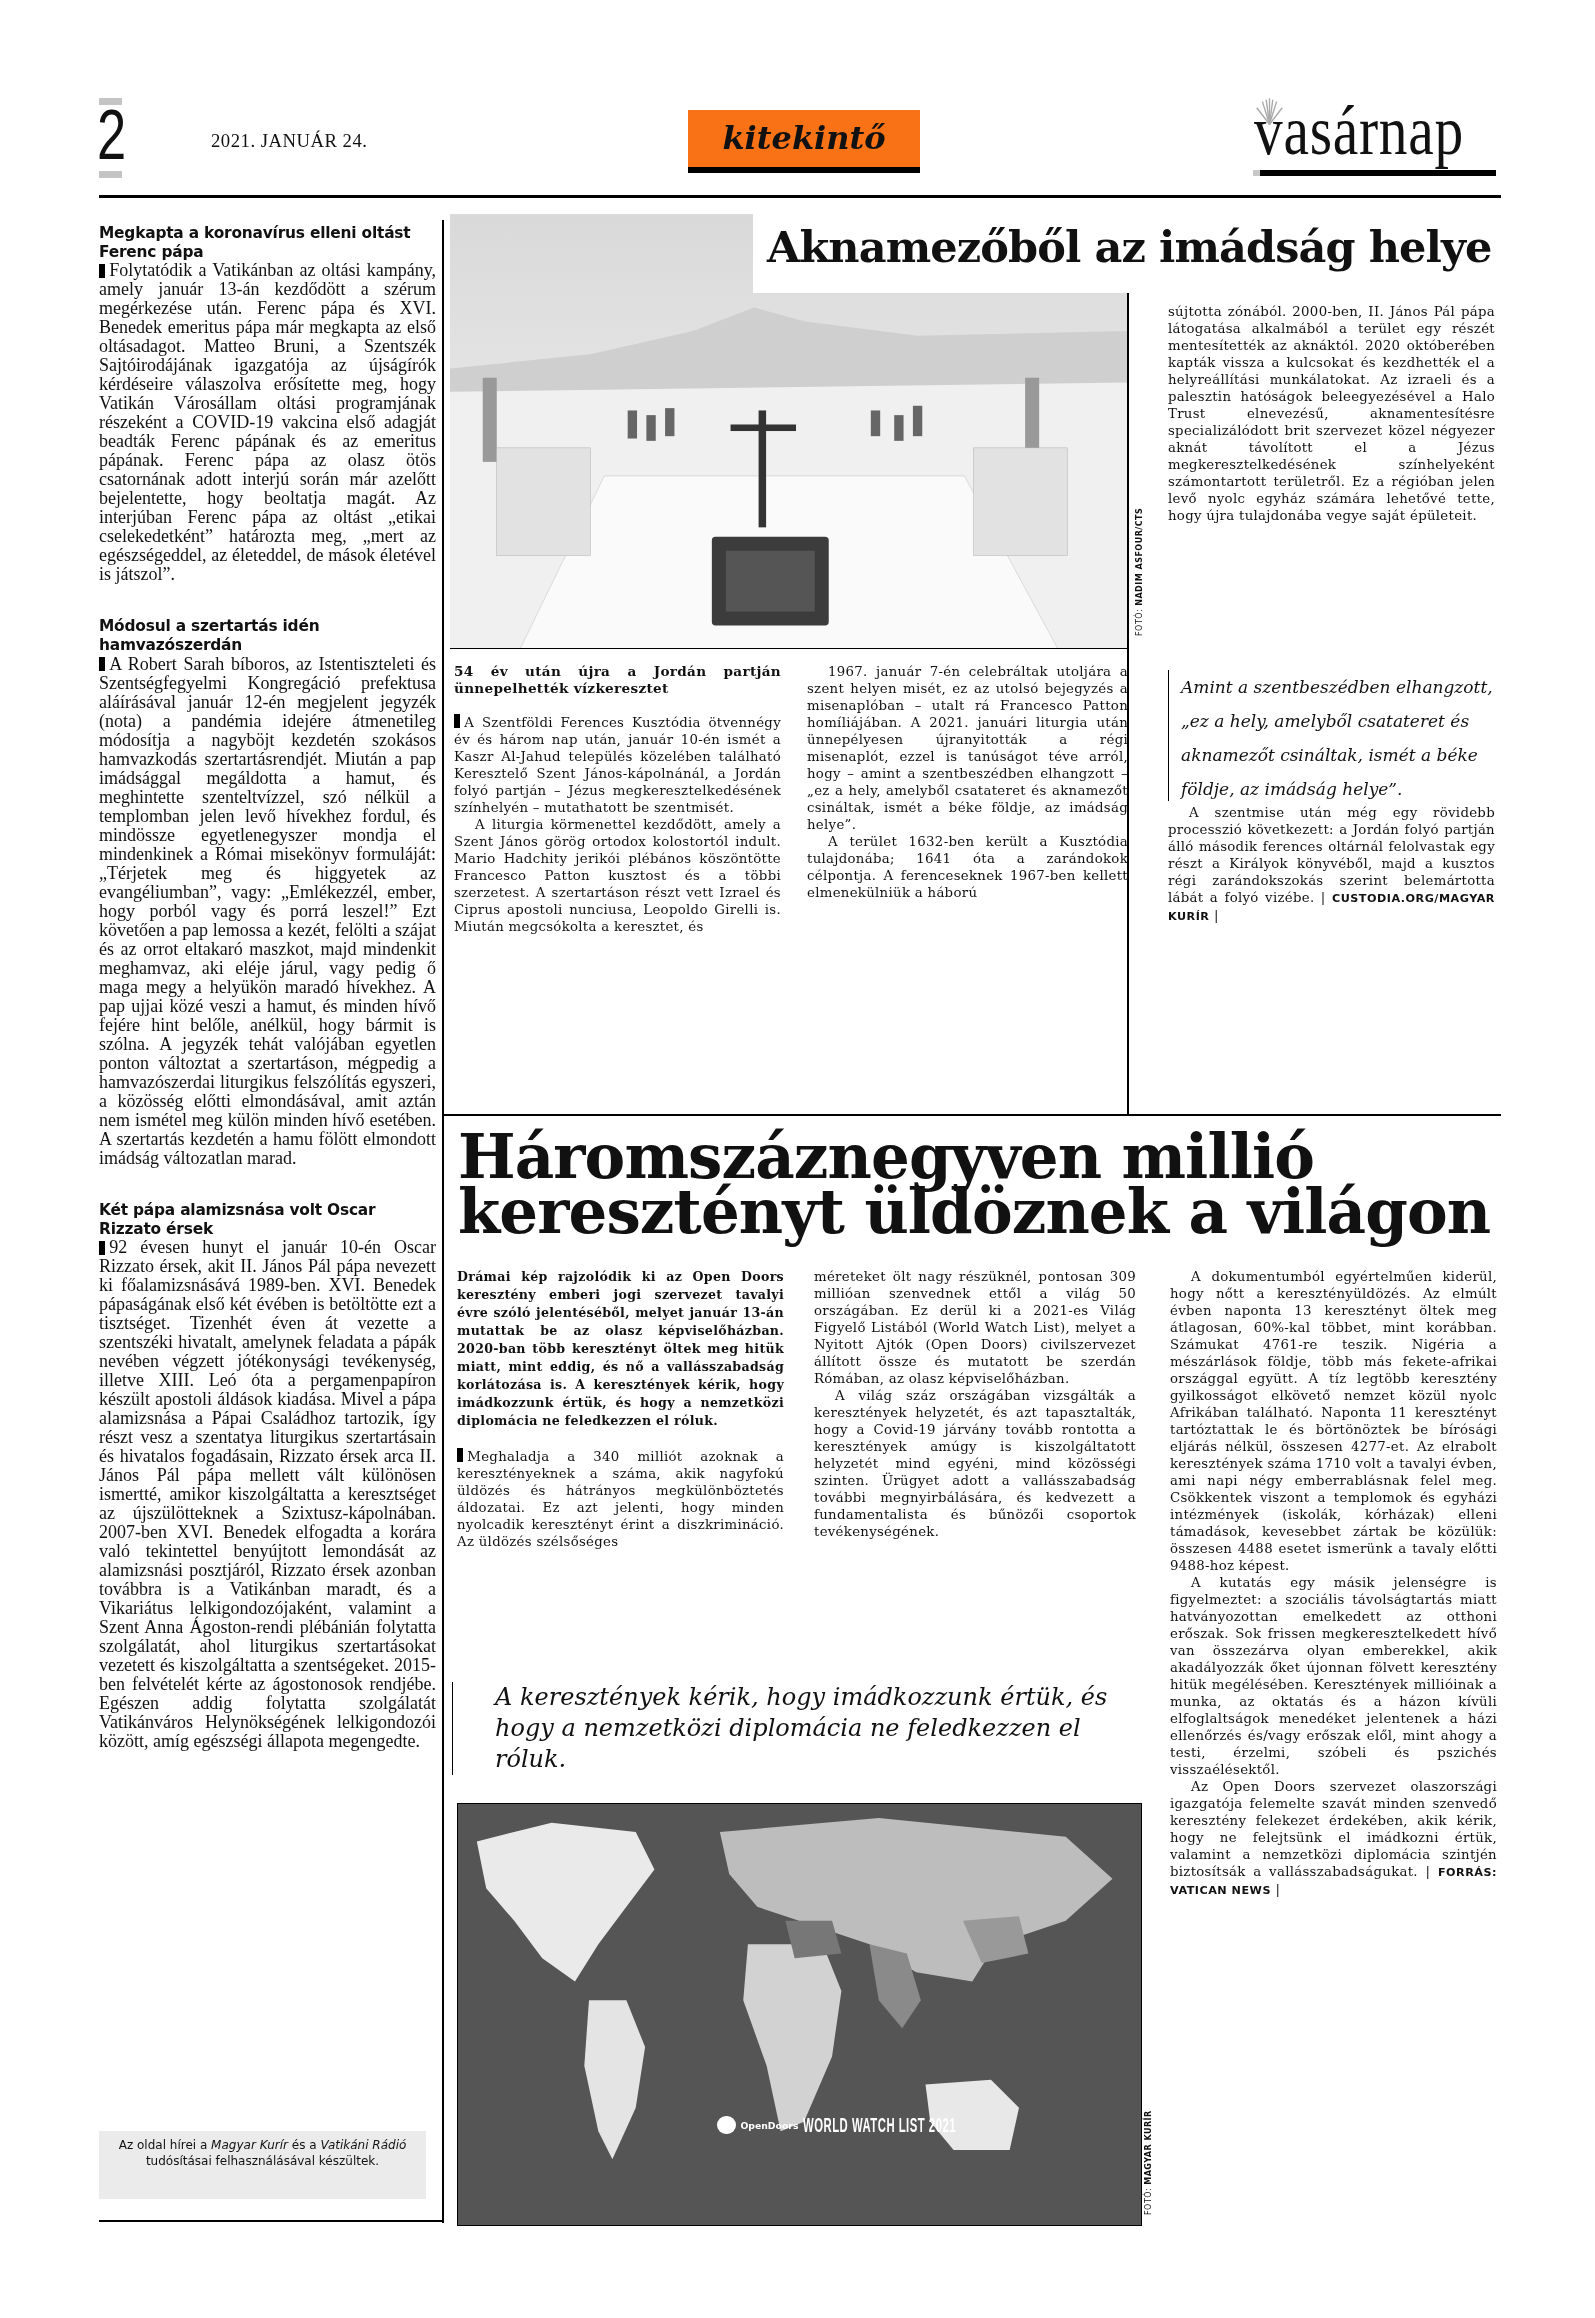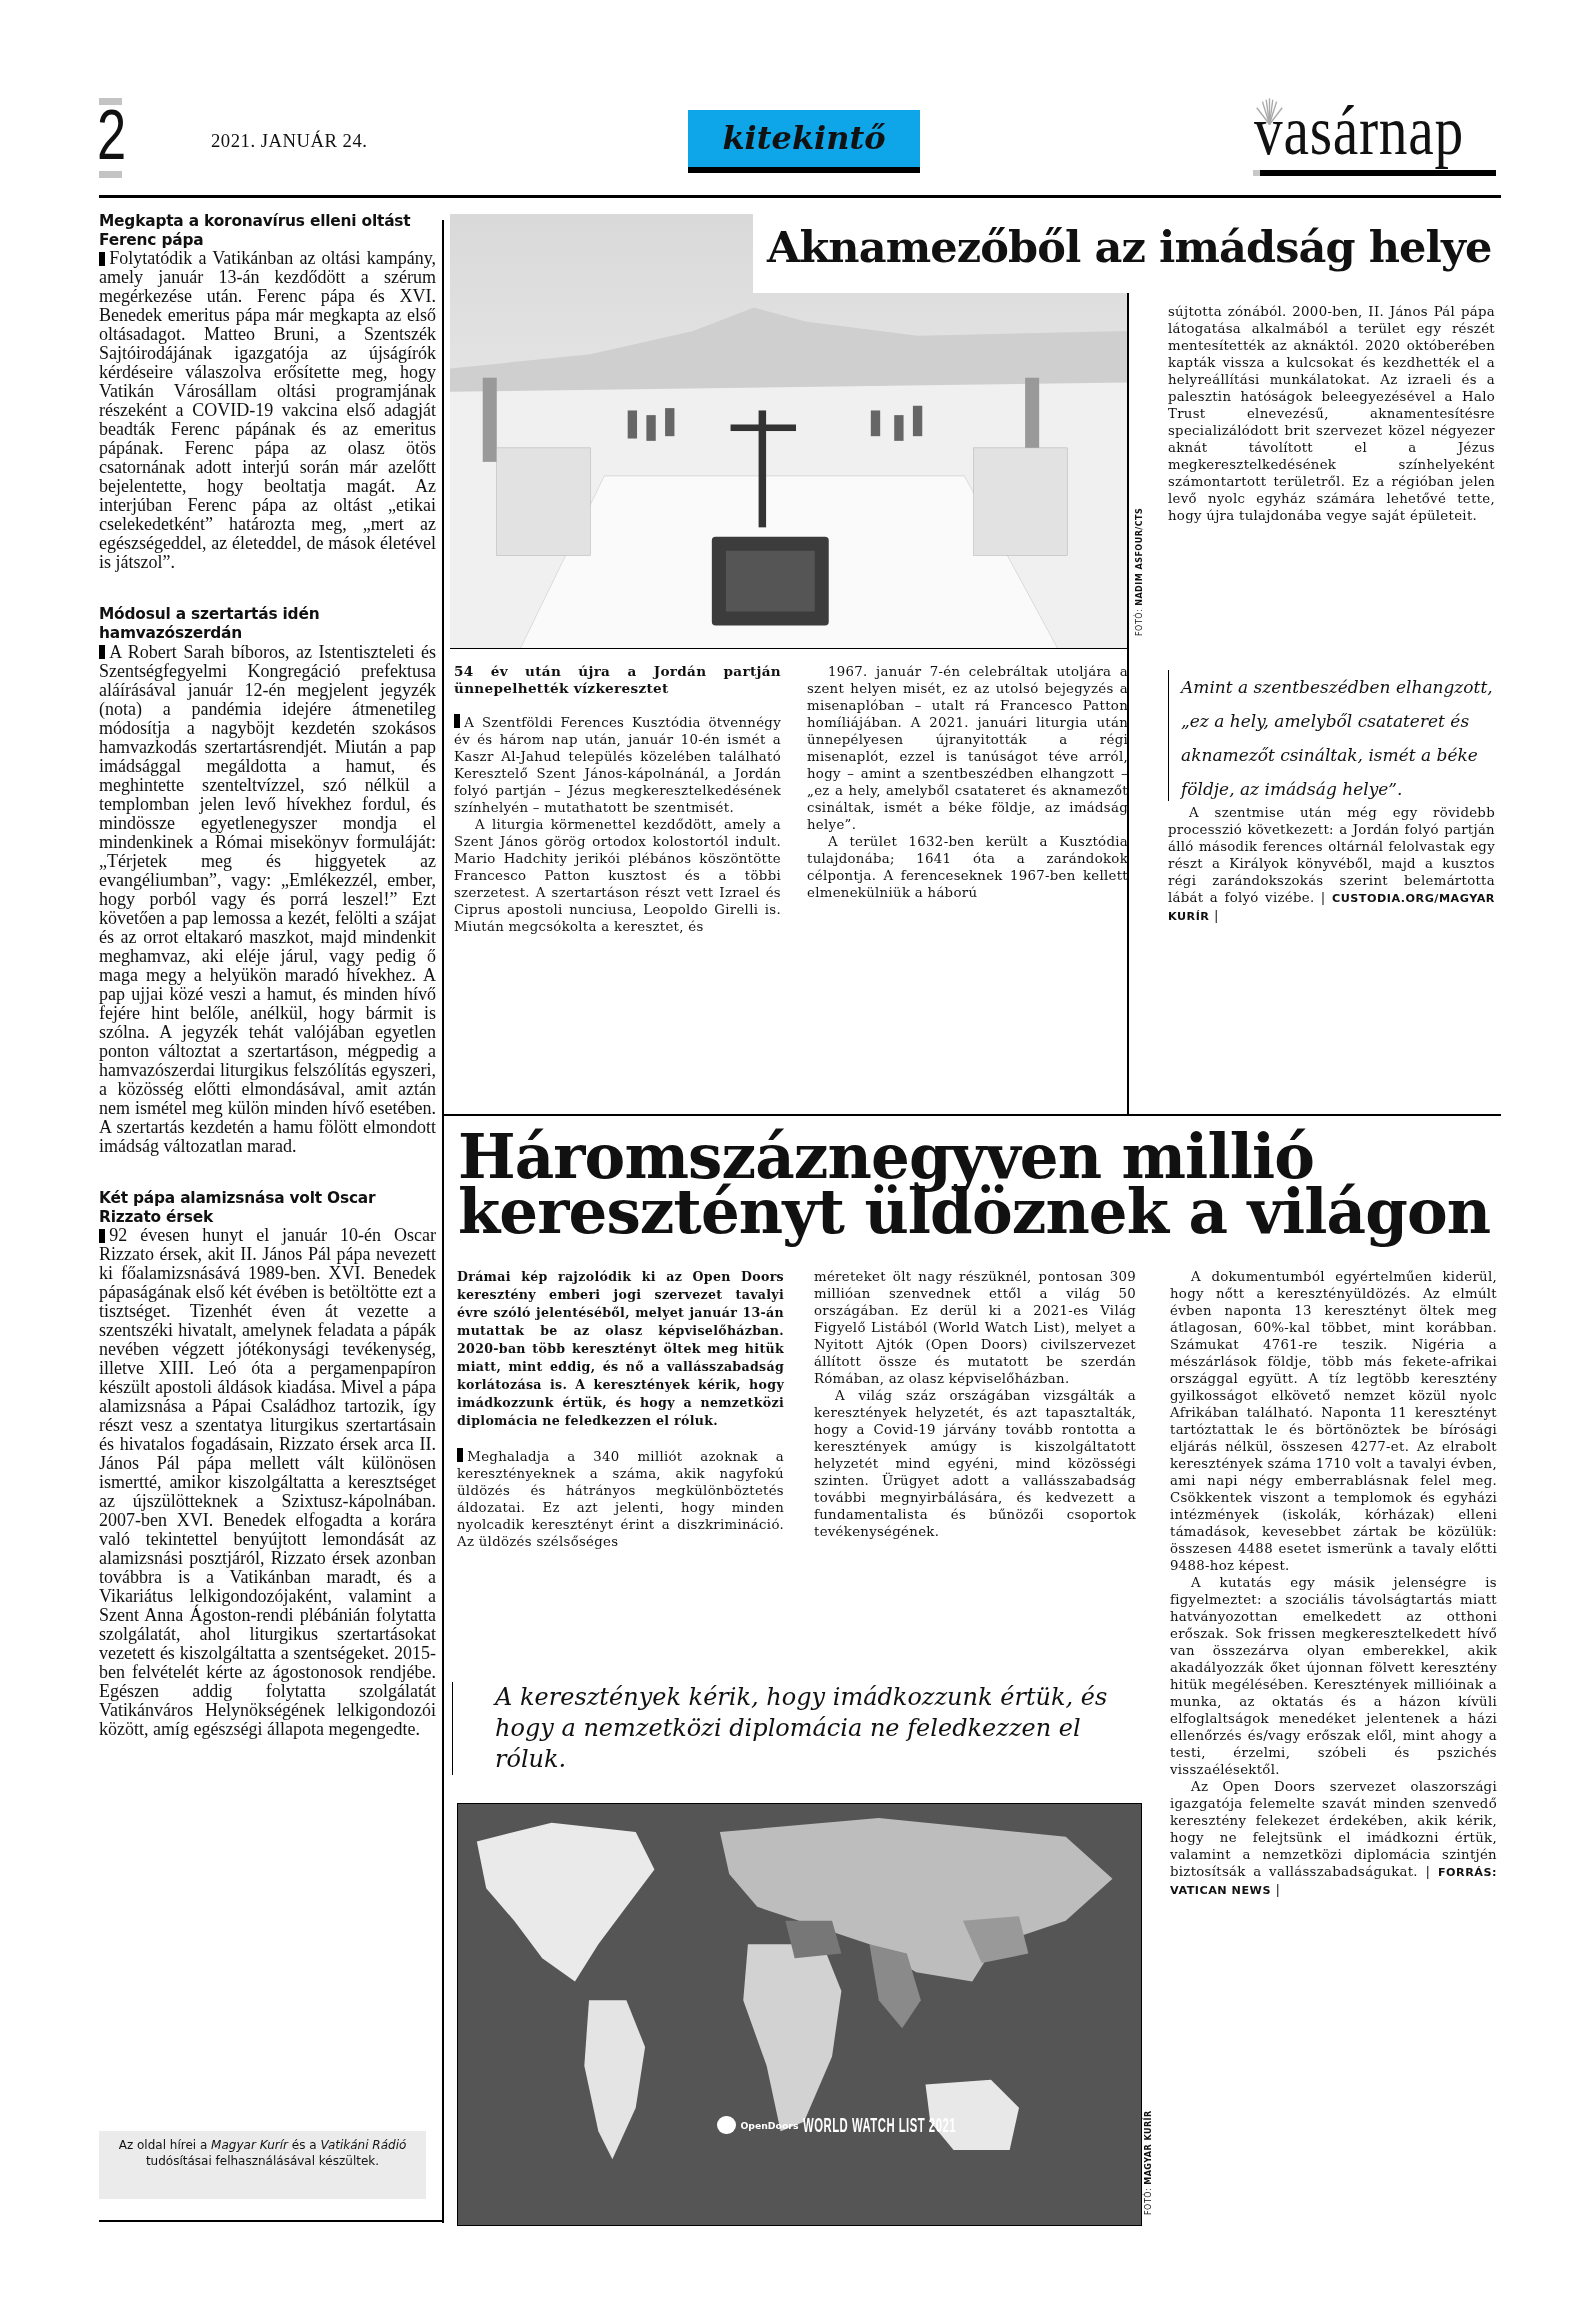--- a/index.html
+++ b/index.html
@@ -6,34 +6,34 @@
   html, body { width: 1595px; height: 2319px; background: #ffffff; }
   body { position: relative; font-family: "DejaVu Serif", serif; color: #111; overflow: hidden; }
 
   
   .masthead { position: absolute; left: 0; top: 0; width: 1595px; height: 196px; }
   .pn-bar { position: absolute; left: 99px; width: 23.4px; height: 6.5px; background: #c4c4c4; }
   .pn-bar.top { top: 98px; }
   .pn-bar.bot { top: 171px; }
   .page-number { position: absolute; left: 97px; top: 100px; font-family: "Liberation Sans", sans-serif; font-size: 70px; line-height: 70px; font-weight: 400; transform: scaleX(0.75); transform-origin: left; }
   .issue-date { position: absolute; left: 211px; top: 130px; font-family: "Liberation Serif", serif; font-size: 18.7px; letter-spacing: 0.5px; }
-  .section-box { position: absolute; left: 688px; top: 110px; width: 232px; height: 63px; background: #0ea5e9; border-bottom: 6.5px solid #000; text-align: center; }
+  .section-box { position: absolute; left: 688px; top: 110px; width: 232px; height: 63px; background: #f97316; border-bottom: 6.5px solid #000; text-align: center; }
   .section-label { font-family: "DejaVu Serif", serif; font-style: italic; font-weight: bold; font-size: 32px; line-height: 56px; }
   .brand { position: absolute; left: 1253px; top: 91px; width: 248px; height: 79px; }
   .brand-sun { position: absolute; left: 0; top: 4.7px; width: 33px; height: 33px; }
   .brand-name { position: absolute; left: 0.9px; top: 0; font-family: "Liberation Serif", serif; font-size: 70px; line-height: 79px; letter-spacing: 0.9px; transform: scaleX(0.82); transform-origin: left; }
   .brand-rule { position: absolute; left: 4.7px; top: 79px; width: 238px; height: 5.6px; background: #000; }
   .brand-rule::before { content: ""; position: absolute; left: -4.7px; top: 0; width: 6.5px; height: 5.6px; background: #c8c8c8; }
   .top-rule { position: absolute; left: 99px; top: 195px; width: 1402px; height: 2.8px; background: #000; }
 
   
   .vrule { position: absolute; width: 1.9px; background: #000; }
 
   
-  .briefs { position: absolute; left: 99px; top: 212px; width: 337px; }
+  .briefs { position: absolute; left: 99px; top: 224px; width: 337px; }
   .brief { margin-bottom: 33px; }
   .brief-title { font-family: "DejaVu Sans", sans-serif; font-weight: bold; font-size: 15.4px; line-height: 18.7px; letter-spacing: -0.2px; }
   .brief-body { font-family: "Liberation Serif", serif; font-size: 18px; line-height: 19px; text-align: justify; hyphens: auto; }
   .bullet { display: inline-block; width: 5.6px; height: 14px; background: #000; margin-right: 4.7px; vertical-align: -1.4px; }
   .credit-box { position: absolute; left: 99px; top: 2131px; width: 327px; height: 68px; background: #ebebeb; text-align: center; font-family: "DejaVu Sans", sans-serif; font-size: 12px; line-height: 16.4px; padding-top: 6px; }
   .credit-box em { font-style: italic; }
   .bottom-rule-left { position: absolute; left: 99px; top: 2220px; width: 344px; height: 2.3px; background: #000; }
 
   
   .a1-title-box { position: absolute; left: 753px; top: 214px; width: 748px; height: 79px; background: #fff; }

